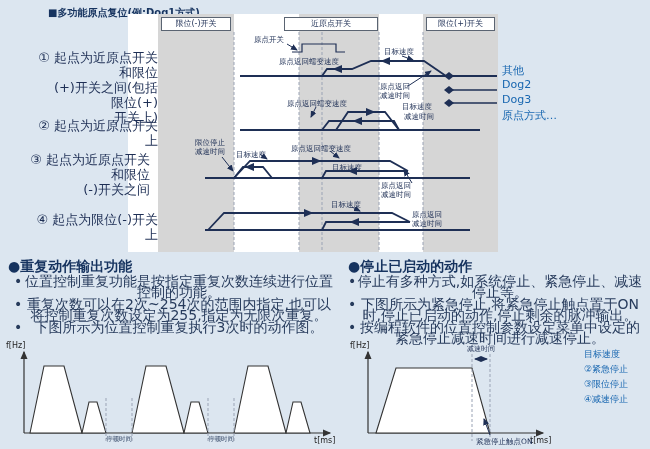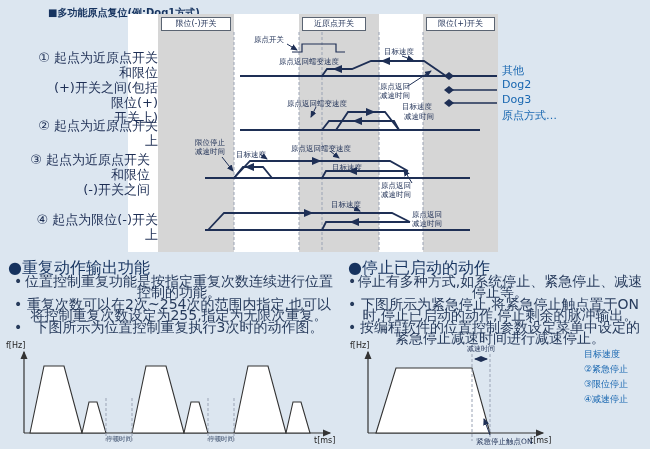--- a/index.html
+++ b/index.html
@@ -9,42 +9,42 @@
     font-family:"DejaVu Sans","Liberation Sans",sans-serif; color:#1e2f55;
   }
   .panel { position:absolute; left:128px; top:14px; width:370px; height:238px; background:#ffffff; }
   .band { position:absolute; top:14px; height:238px; background:#d6d6d6; }
   .swhdr { position:absolute; top:17px; height:14px; background:#ffffff; border:1px solid #5a6472;
            font-size:8px; line-height:12px; text-align:center; color:#1e2f55; }
   .title { position:absolute; left:8px; top:6px; font-size:10px; font-weight:bold; color:#16335f;padding-left:40px; }
   .scn { position:absolute; font-size:13px; line-height:15px; color:#1e2f55; white-space:pre-line;text-align:right; }
   .ann { position:absolute; font-size:7.5px; line-height:9px; color:#1e2f55; white-space:pre-line; }
   .blu { position:absolute; font-size:11px; color:#1766b0; }
-  .sechdr { position:absolute; font-size:16px; font-weight:normal; color:#16335f; }
+  .sechdr { position:absolute; font-size:14px; font-weight:bold; color:#16335f; }
   .bullets { position:absolute; font-size:14px; line-height:10.5px; color:#273b5c;text-align:center; }
   .bullets .b { padding-left:8px; position:relative; margin-bottom:2px; }
   .bullets .b::before { content:"•"; position:absolute; left:0; top:0; }
   .axis-lbl { position:absolute; font-size:8px; color:#222222; }
   .pe { position:absolute; font-weight:bold; color:#8f8f8f; }
   .dwell { position:absolute; font-size:6.5px; color:#273b5c; text-align:right; }
   .stoplist { position:absolute; left:584px; top:347px; font-size:9px; line-height:15px; color:#1766b0; }
   svg.art { position:absolute; left:0; top:0; pointer-events:none; }
 </style>
 </head>
 <body>
 
 <div class="title"><span>■</span><span>多功能原点复位(例:Dog1方式)</span></div>
 
 <div class="panel"></div>
 <div class="band" style="left:158px;width:76px"></div>
 <div class="band" style="left:299px;width:80px"></div>
 <div class="band" style="left:423px;width:75px"></div>
 
 <div class="swhdr" style="left:161px;width:70px">限位(-)开关</div>
-<div class="swhdr" style="left:302px;width:64px">近原点开关</div>
+<div class="swhdr" style="left:284px;width:94px">近原点开关</div>
 <div class="swhdr" style="left:426px;width:69px">限位(+)开关</div>
 
 <div class="scn" style="left:36px;top:50px;width:122px">① 起点为近原点开关和限位
 　(+)开关之间(包括限位(+)
 　开关上)</div>
 <div class="scn" style="left:36px;top:118px;width:122px">② 起点为近原点开关上</div>
 <div class="scn" style="left:28px;top:152px;width:122px">③ 起点为近原点开关和限位
 　(-)开关之间</div>
 <div class="scn" style="left:36px;top:212px;width:122px">④ 起点为限位(-)开关上</div>
 

